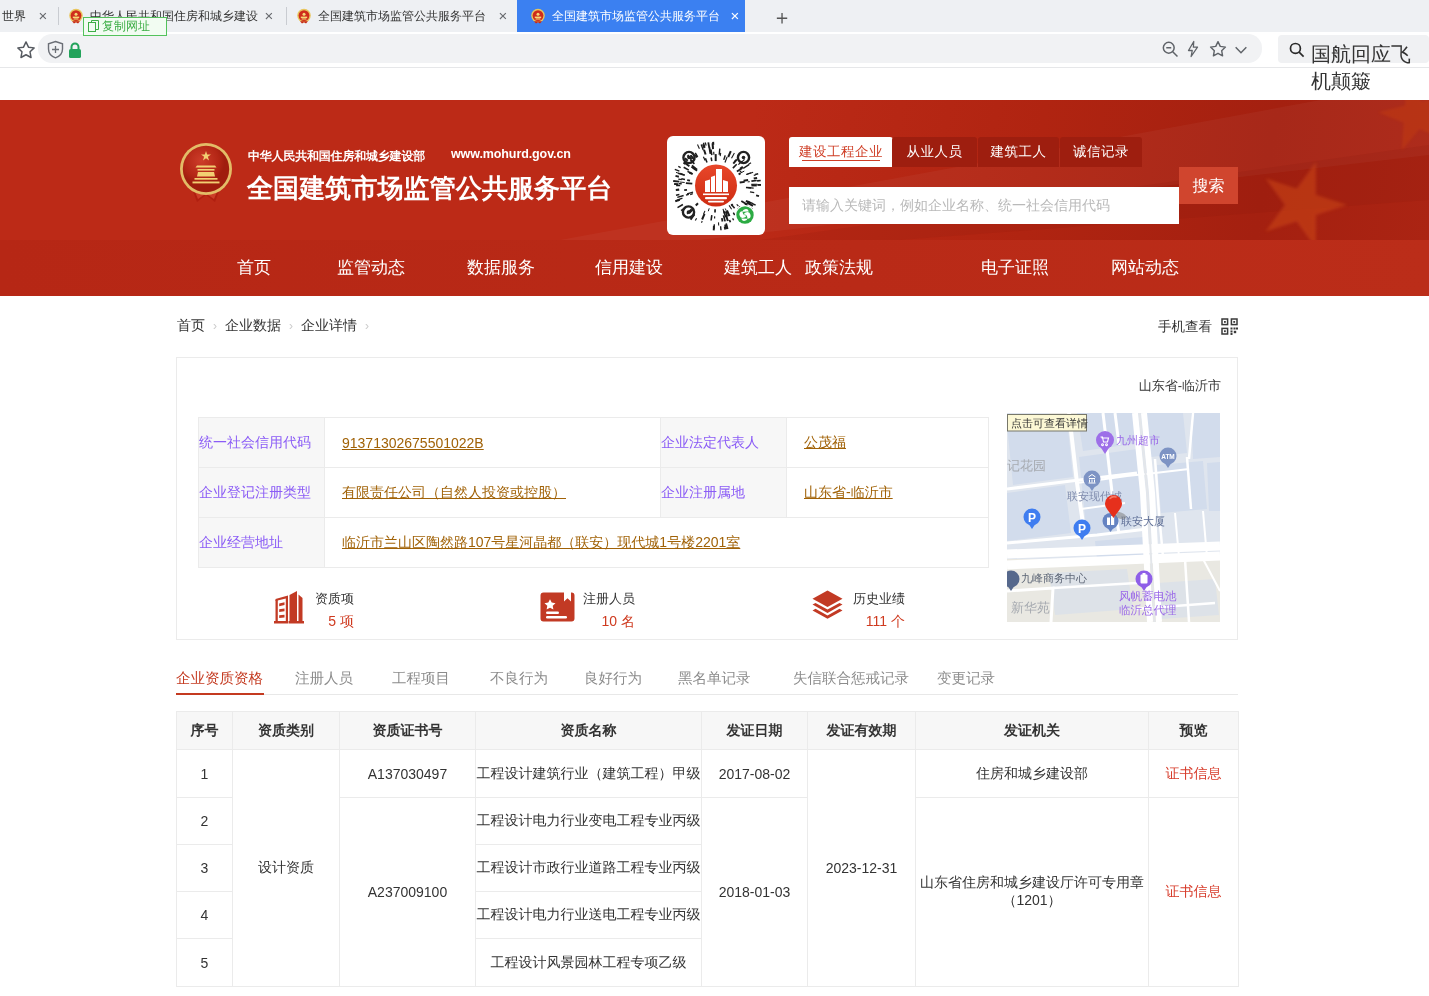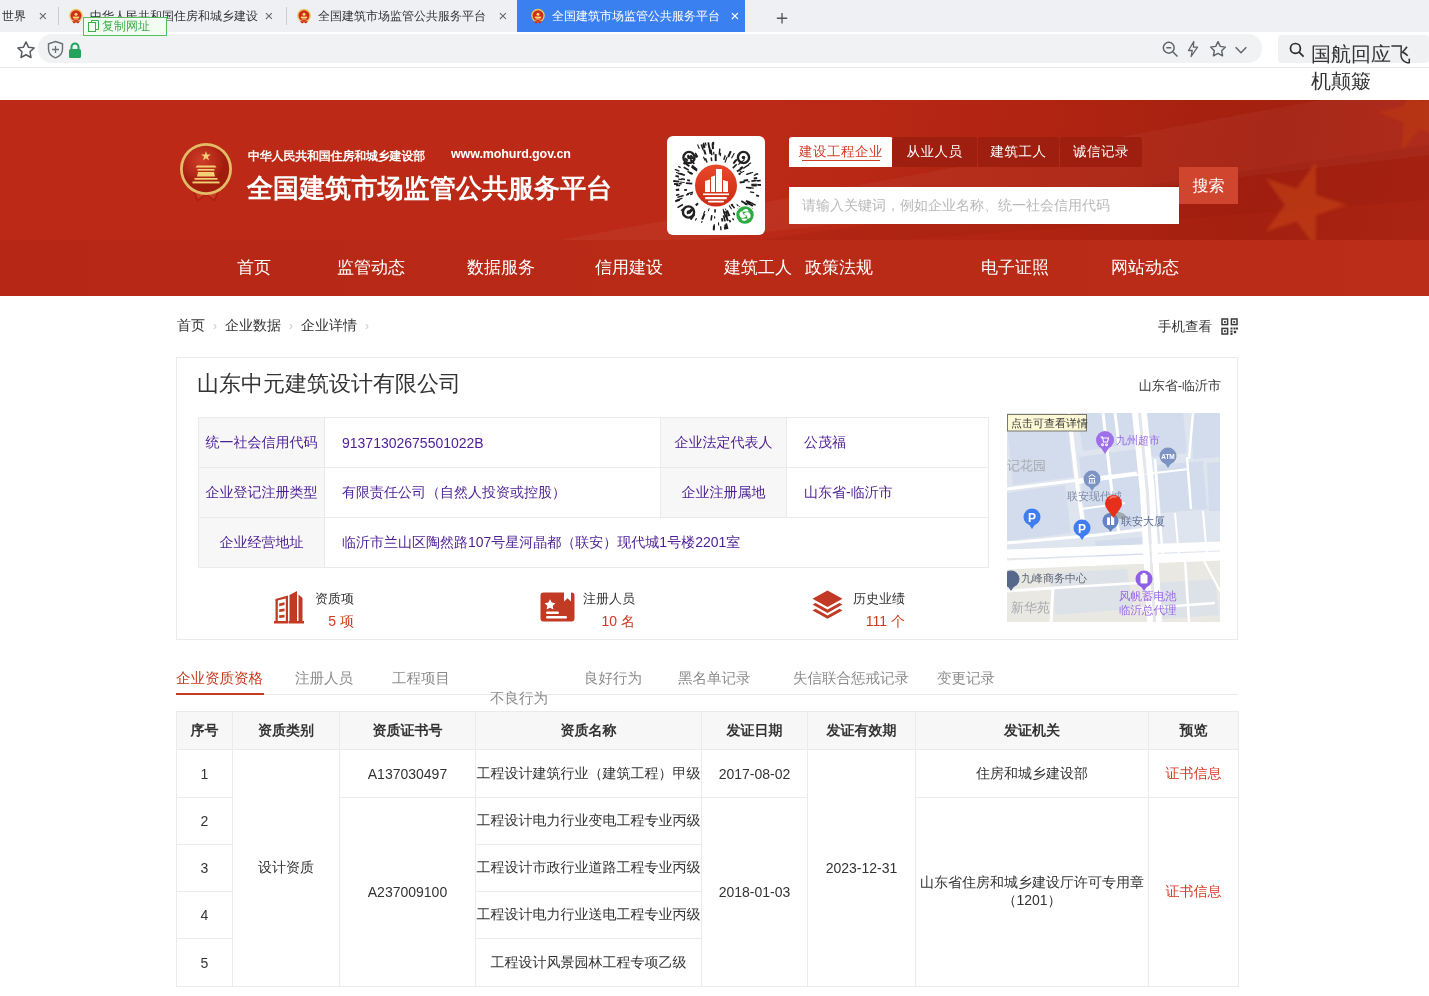--- a/index.html
+++ b/index.html
@@ -40,22 +40,22 @@
 
 #content { position:absolute; left:0; top:296px; width:1429px; height:700px; background:#fff; }
 #crumb { position:absolute; left:177px; top:317px; font-size:14px; color:#333; }
 #crumb b { color:#ccc; font-weight:normal; padding:0 8px; font-size:12px; }
 #mobileview { position:absolute; left:1158px; top:318px; font-size:13.5px; color:#333; }
 #bigbox { position:absolute; left:176px; top:357px; width:1062px; height:283px; border:1px solid #ebebeb; }
 #cotitle { position:absolute; left:20px; top:11px; font-size:22px; color:#333; }
 #coregion { position:absolute; right:16px; top:19px; font-size:13px; color:#333; }
 table.info { position:absolute; left:21px; top:59px; border-collapse:collapse; table-layout:fixed; }
 table.info td { border:1px solid #ebebeb; font-size:14px; height:50px; }
-table.info td.lab { background:#f7f7f7; color:#4c1d95; text-align:center; width:126px; }
-table.info td.val { color:#4c1d95; padding-left:17px; }
+table.info td.lab { background:#f7f7f7; color:#8b5cf6; width:126px; }
+table.info td.val { color:#a16207; padding-left:17px;text-decoration:underline; }
 .stat { position:absolute; top:232px; }
 .stat .lb { font-size:13px; color:#333; }
 .stat .vl { font-size:14px; color:#cf3a1f; text-align:right; margin-top:5px; }
 
 
 #tabs2 { position:absolute; left:176px; top:668px; width:1062px; height:27px; border-bottom:1px solid #e8e8e8; }
 .t2 { position:absolute; top:1px; font-size:14.5px; color:#8c8c8c; white-space:nowrap; }
 .t2.on { color:#c43a20; }
 #t2line { position:absolute; left:0; top:25px; width:88px; height:2px; background:#c43a20; }
 
@@ -411,21 +411,20 @@
         <rect x="9.5" y="9.5" width="2" height="2"></rect>
         <rect x="12.5" y="9.5" width="2" height="2"></rect>
         <rect x="15" y="9.5" width="2" height="2"></rect>
         <rect x="9.5" y="12.5" width="2" height="2"></rect>
         <rect x="12.8" y="12.8" width="2.4" height="2.4"></rect>
         <rect x="9.5" y="15" width="2" height="2"></rect>
       </g>
     </svg>
 
 <div id="bigbox">
-  <div id="cotitle">山东中元建筑设计有限公司</div>
   <div id="coregion">山东省-临沂市</div>
   <table class="info">
     <tbody>
           <tr>
       <td class="lab" style="width:126px;">统一社会信用代码</td>
       <td class="val" style="width:336px;">91371302675501022B</td>
       <td class="lab" style="width:124px;">企业法定代表人</td>
       <td class="val" style="width:202px;">公茂福</td>
     </tr>
     <tr>
@@ -597,21 +596,21 @@
 
   <rect x="0.5" y="1.5" width="79" height="16.5" fill="#fcf8d5" stroke="#77776a" stroke-width="1"></rect>
   <text x="4" y="13.5" font-size="11" fill="#333" font-family="Liberation Sans, sans-serif">点击可查看详情</text>
 </svg>
     </div>
 
 <div id="tabs2">
   <span class="t2 on" style="left:0;">企业资质资格</span>
   <span class="t2" style="left:119px;">注册人员</span>
   <span class="t2" style="left:216px;">工程项目</span>
-  <span class="t2" style="left:314px;margin-top:20px;">不良行为</span>
+  <span class="t2" style="left:314px;">不良行为</span>
   <span class="t2" style="left:408px;">良好行为</span>
   <span class="t2" style="left:502px;">黑名单记录</span>
   <span class="t2" style="left:617px;">失信联合惩戒记录</span>
   <span class="t2" style="left:761px;">变更记录</span>
   <span id="t2line"></span>
 </div>
 
 <table class="qual">
   <tbody>
         <tr>

